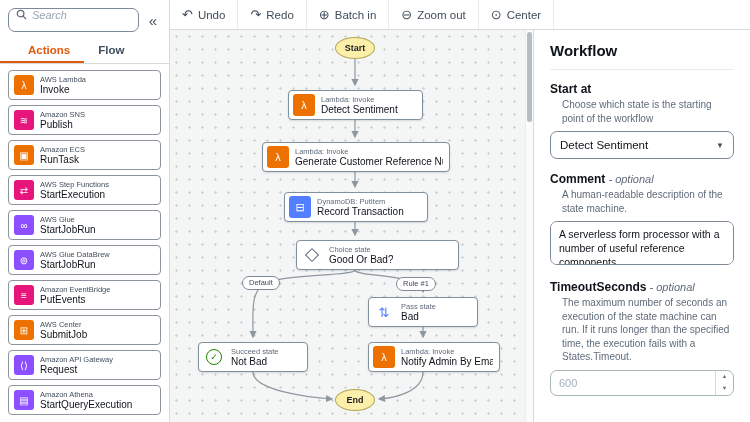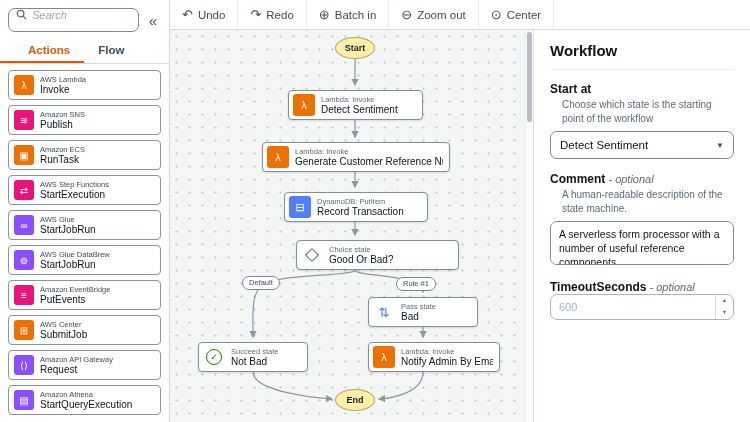--- a/index.html
+++ b/index.html
@@ -306,20 +306,21 @@
         </div>
 
         <div class="field">
           <div><span class="field-label">Comment</span> <span class="optional">- optional</span></div>
           <div class="field-desc">A human-readable description of the state machine.</div>
           <textarea style="">A serverless form processor with a number of useful reference components</textarea>
         </div>
 
         <div class="field">
           <div><span class="field-label">TimeoutSeconds</span> <span class="optional">- optional</span></div>
+          <div class="field-desc">The maximum number of seconds an execution of the state machine can run. If it runs longer than the specified time, the execution fails with a States.Timeout.</div>
           <div class="numwrap">
             <input type="text" placeholder="600" style="">
             <div class="stepper">
               <button class="step-btn">▲</button>
               <button class="step-btn">▼</button>
             </div>
           </div>
         </div>
       </aside>
     </div>

